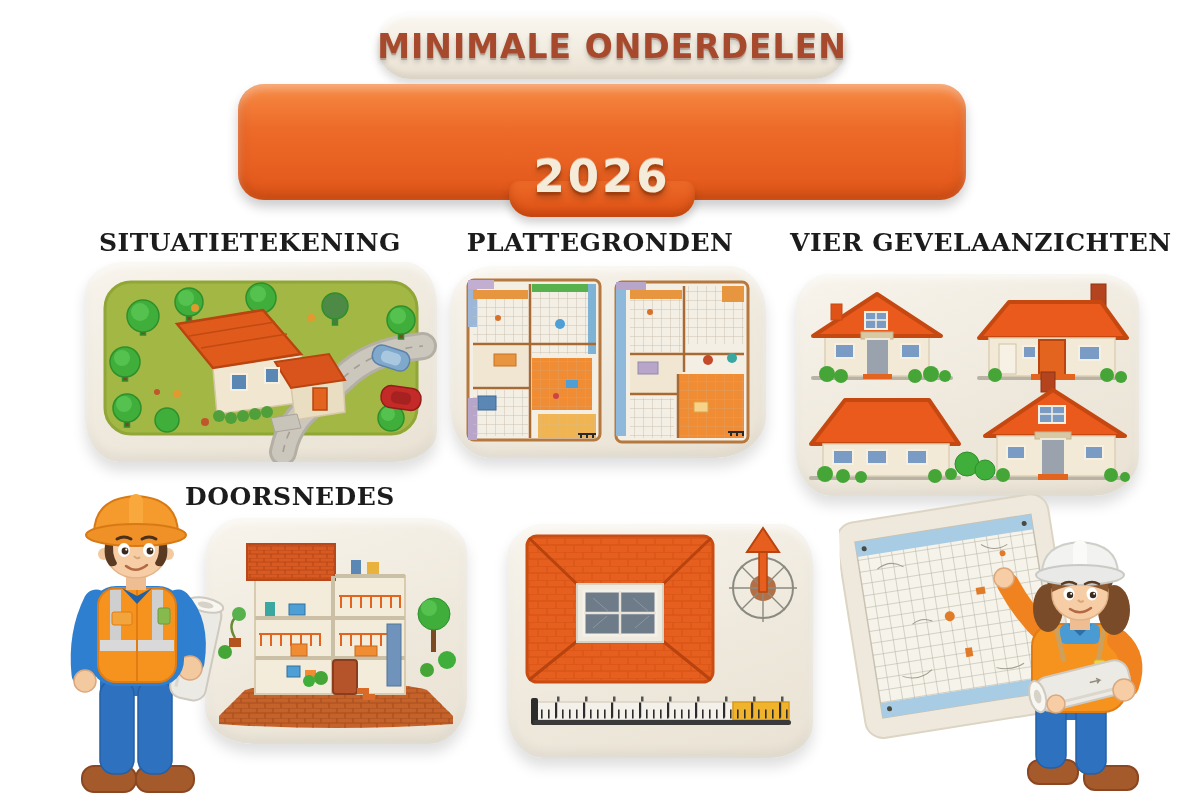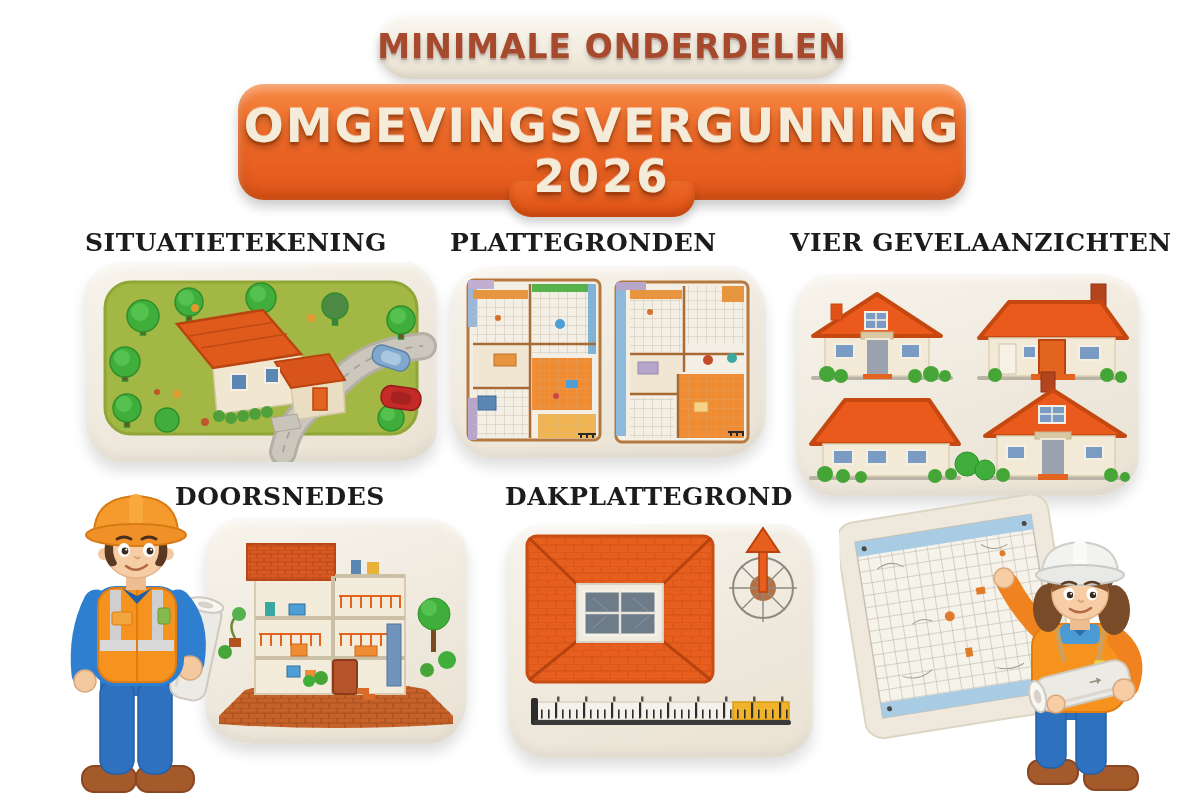--- a/index.html
+++ b/index.html
@@ -23,21 +23,21 @@
     border-radius:10px 10px 22px 22px;
     box-shadow:0 6px 8px rgba(0,0,0,.18), inset 0 -5px 8px rgba(150,50,5,.4);z-index:0;}
   .title-banner .line1{position:absolute;left:0;right:0;top:14px;text-align:center;z-index:1;
     font-size:47px;font-weight:bold;letter-spacing:2px;color:#f4ebd9;
     text-shadow:0 -1px 0 rgba(255,255,255,.45), 0 3px 2px rgba(140,50,5,.65), 0 6px 7px rgba(0,0,0,.22);}
   .title-banner .line2{position:absolute;left:0;right:0;top:66px;text-align:center;z-index:1;
     font-size:45px;font-weight:bold;letter-spacing:3px;color:#f4ebd9;
     text-shadow:0 -1px 0 rgba(255,255,255,.45), 0 3px 2px rgba(140,50,5,.65), 0 6px 7px rgba(0,0,0,.22);}
 
   
-  .sec-label{position:absolute;font-family:"DejaVu Serif",serif;
+  .sec-label{position:absolute;text-align:center;font-family:"DejaVu Serif",serif;
     font-weight:bold;font-size:25px;color:#1c1c1c;letter-spacing:.5px;white-space:nowrap;}
 
   
   .tablet{position:absolute;
     background:linear-gradient(160deg,#f8f4ec 0%,#efe9dd 55%,#e9e2d4 100%);
     box-shadow:0 9px 14px rgba(0,0,0,.13), inset 0 -6px 12px rgba(0,0,0,.055), inset 0 4px 9px rgba(255,255,255,.75);}
   .tablet svg{position:absolute;inset:0;width:100%;height:100%;}
   #card-situatietekening{left:85px;top:262px;width:352px;height:200px;
     border-radius:40px 32px 44px 34px / 32px 42px 30px 44px;}
   #card-plattegronden{left:450px;top:266px;width:316px;height:192px;
@@ -57,29 +57,27 @@
 </head>
 <body>
 
 <div class="page">
 
   <div class="subtitle-pill">
     <span>MINIMALE ONDERDELEN</span>
   </div>
 
   <div class="title-banner">
-    <div class="line1">OMGEVINGSVERGUNNING</div>
     <div class="line2">2026</div>
   </div>
 
   <div class="sec-label" style="left:85px;top:228px;width:330px;">SITUATIETEKENING</div>
   <div class="sec-label" style="left:790px;top:228px;width:345px;">VIER GEVELAANZICHTEN</div>
   <div class="sec-label" style="left:450px;top:228px;width:300px;">PLATTEGRONDEN</div>
   <div class="sec-label" style="left:175px;top:482px;width:230px;">DOORSNEDES</div>
-  <div class="sec-label" style="left:505px;top:482px;width:280px;">DAKPLATTEGROND</div>
 
   <div class="tablet" id="card-situatietekening">
     <svg viewBox="0 0 352 200">
       <rect x="20" y="20" width="312" height="152" rx="26" fill="#a3b844" stroke="#90a636" stroke-width="3"></rect>
 
       <g>
         <path d="M198,190 C206,150 232,142 256,118 C276,98 298,88 338,84" stroke="#b4afa4" stroke-width="28" fill="none" stroke-linecap="round"></path>
         <path d="M198,190 C206,150 232,142 256,118 C276,98 298,88 338,84" stroke="#ccc7bd" stroke-width="22" fill="none" stroke-linecap="round"></path>
         <path d="M198,190 C206,150 232,142 256,118 C276,98 298,88 338,84" stroke="#a49e93" stroke-width="1.6" fill="none" stroke-dasharray="7,7"></path>
       </g>

